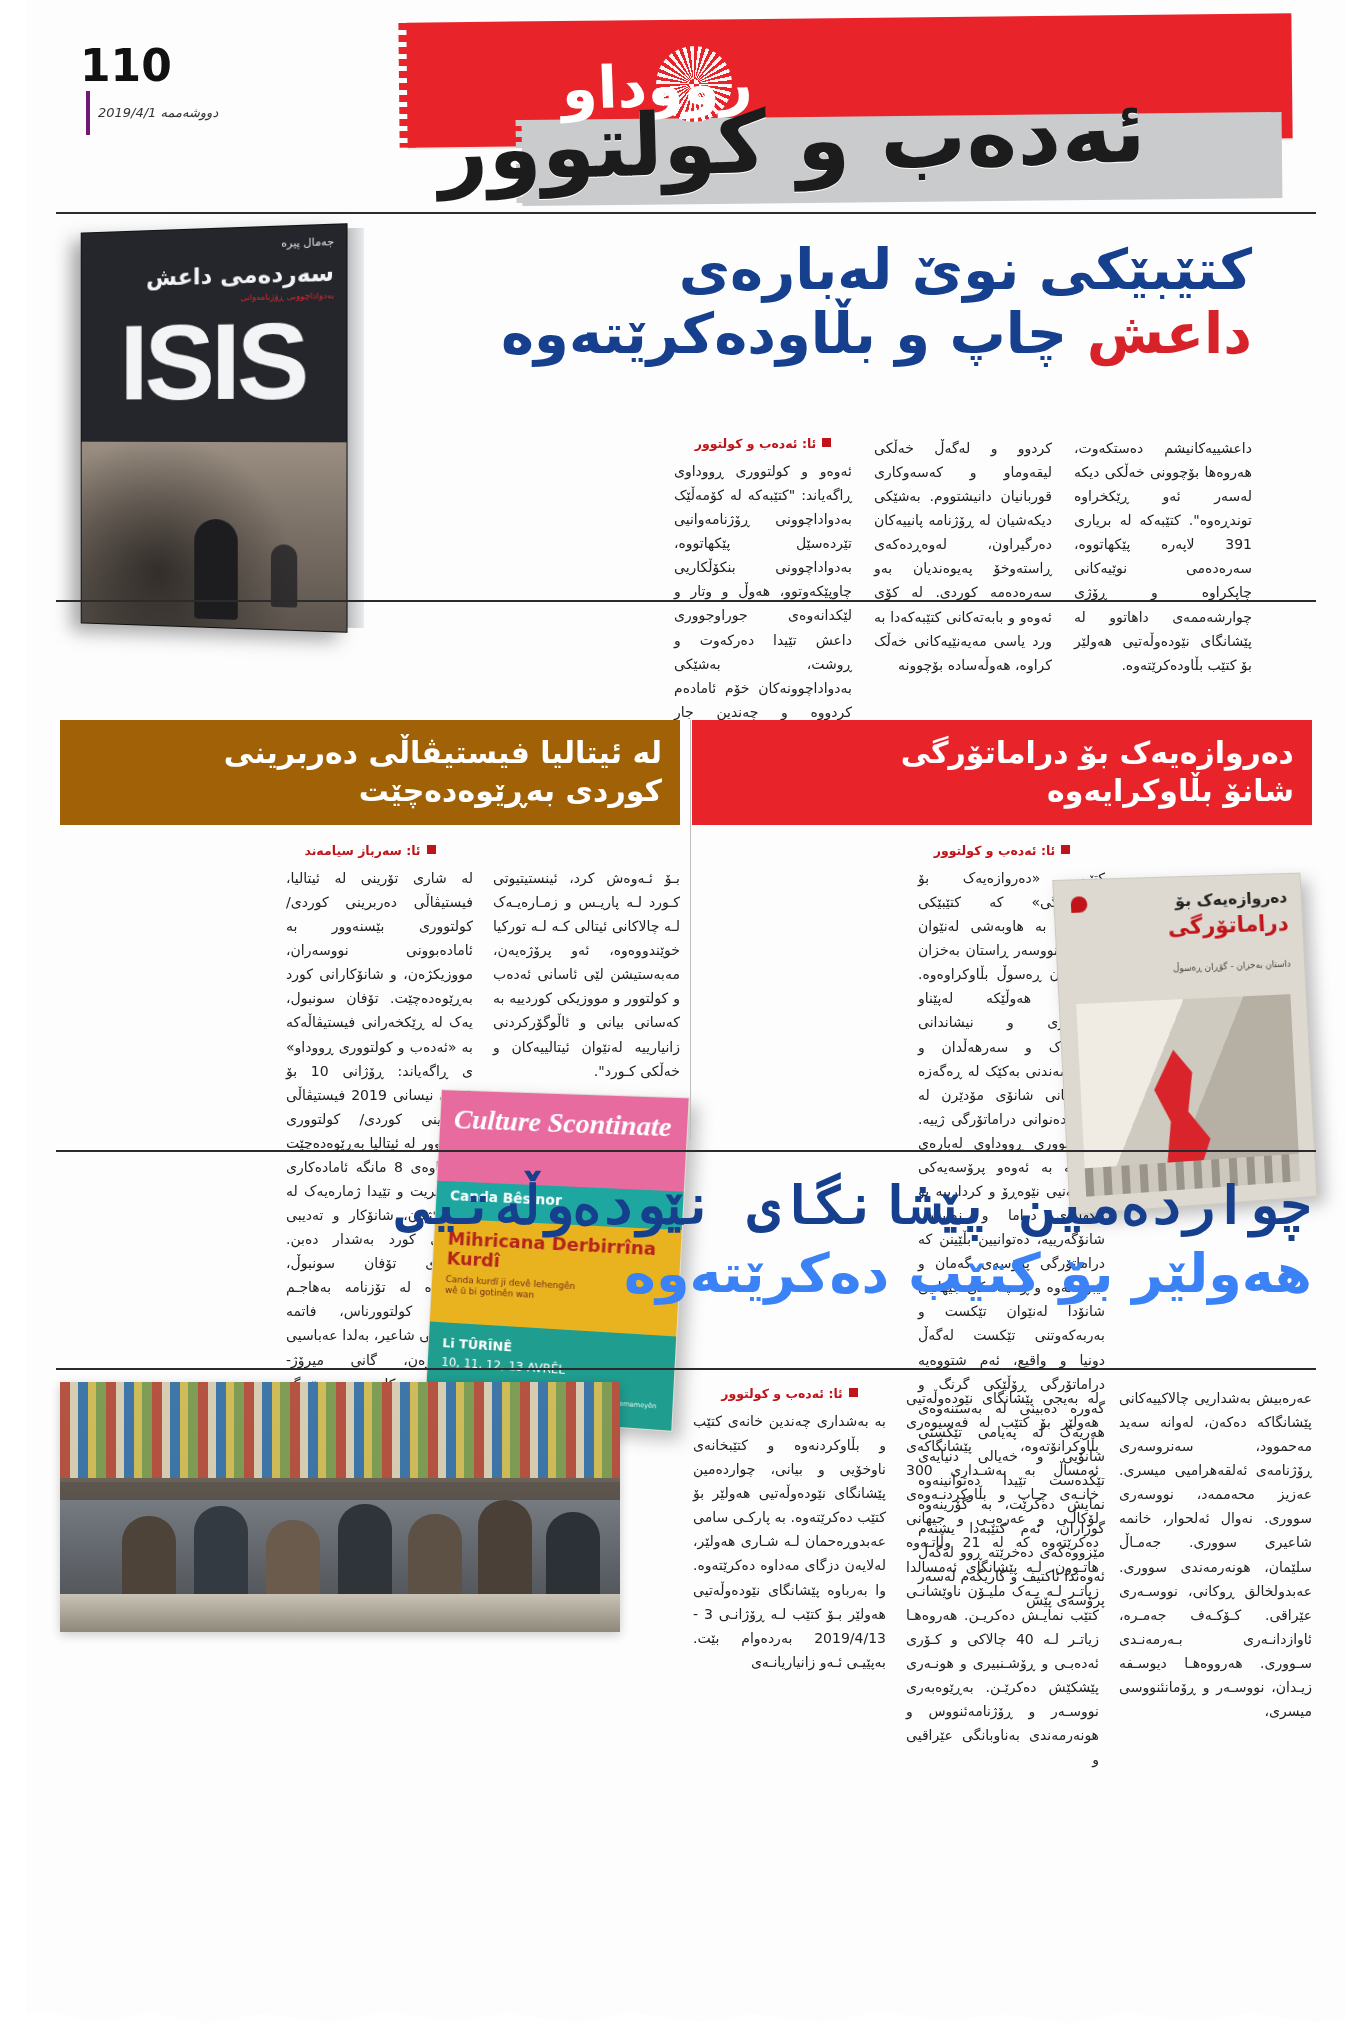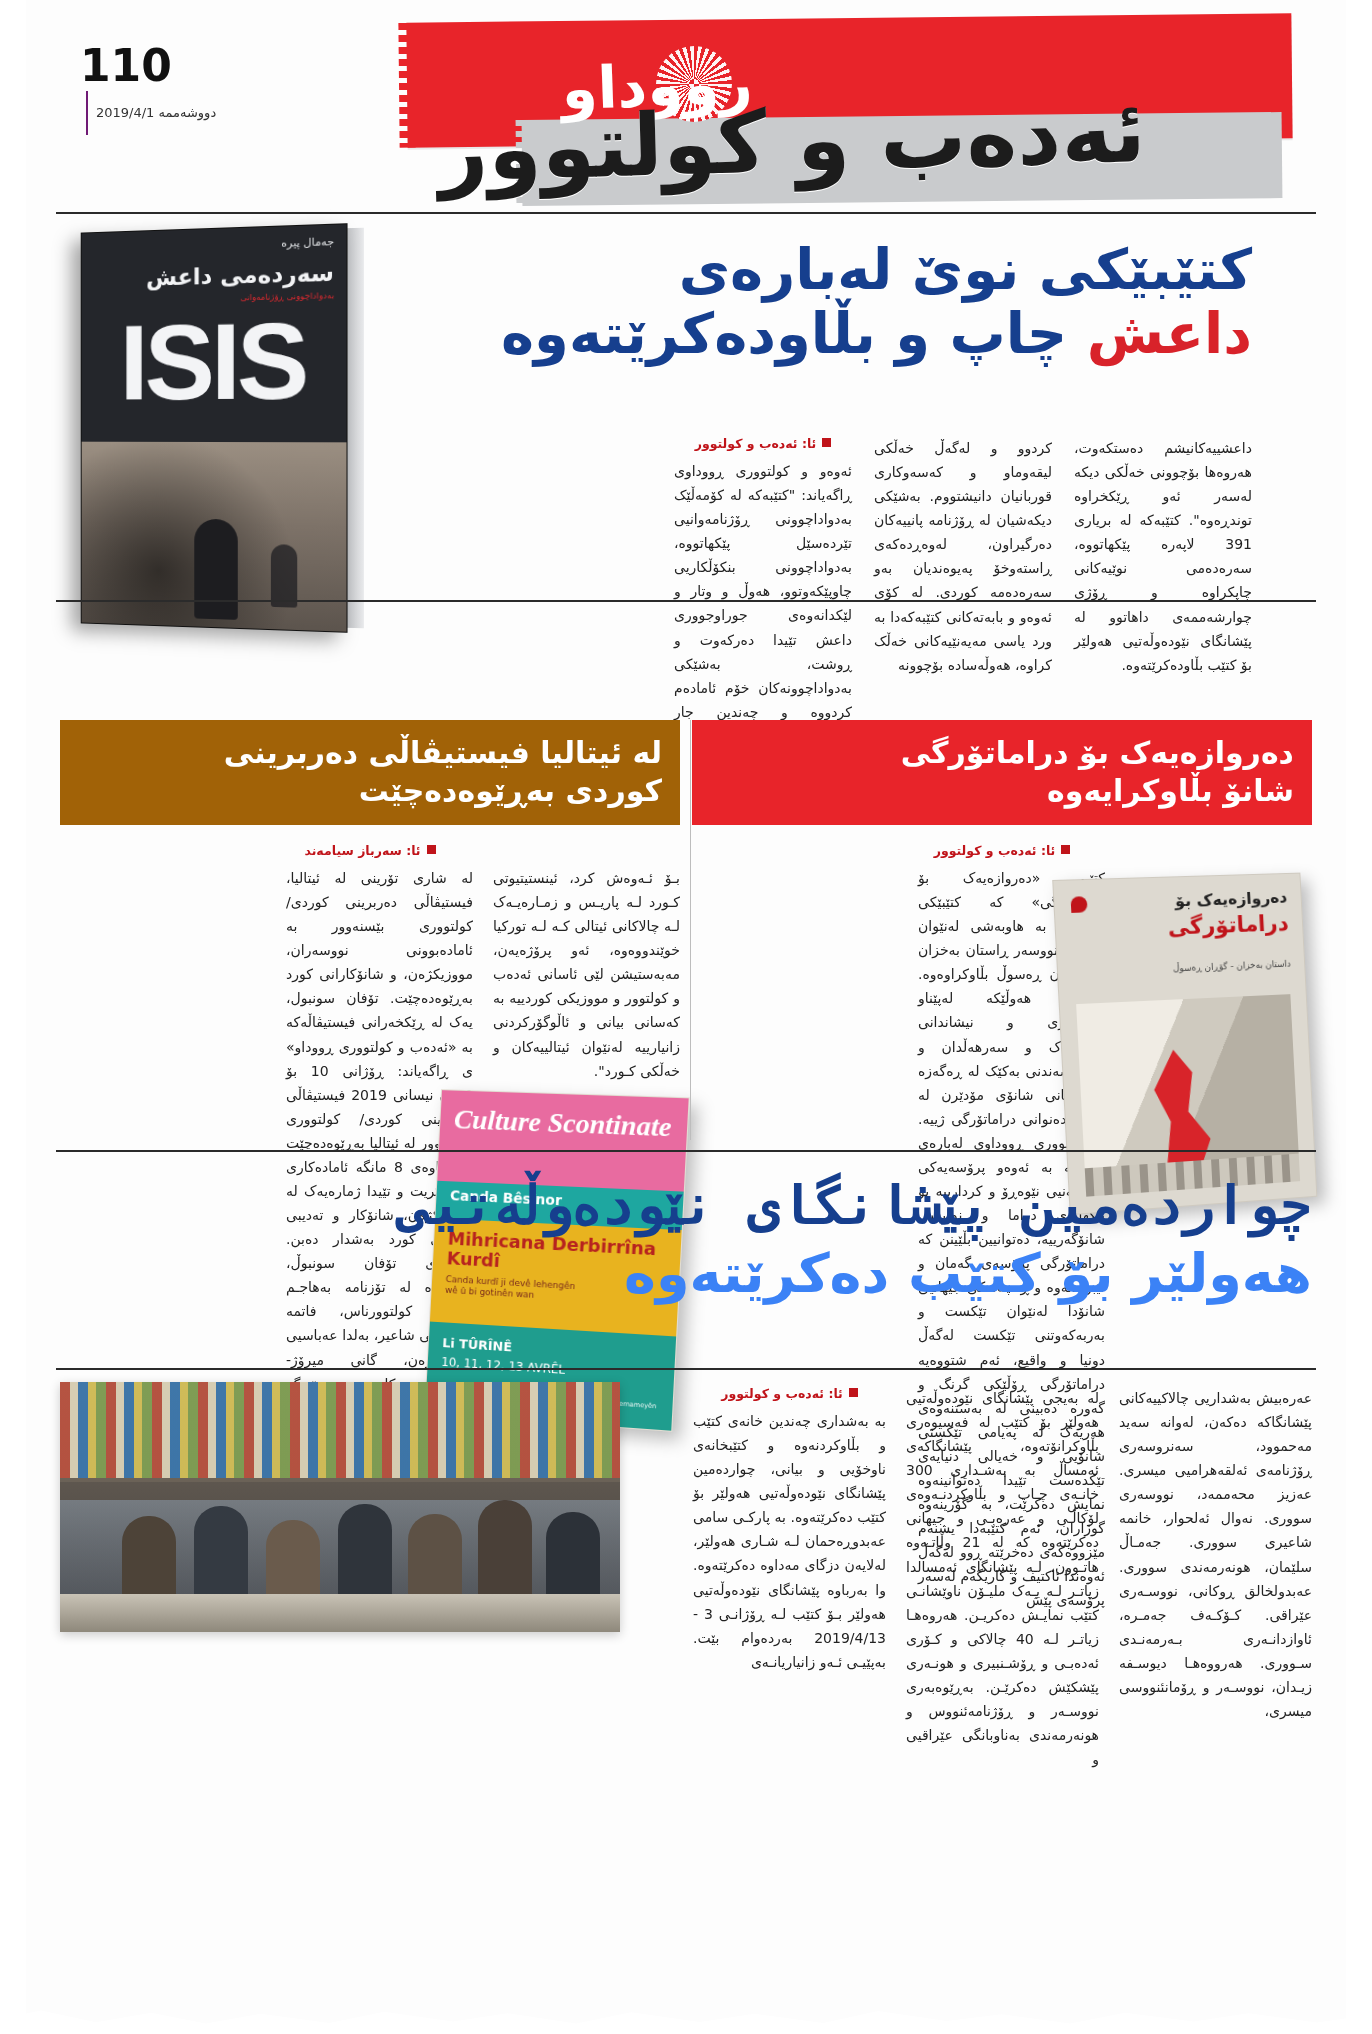--- a/index.html
+++ b/index.html
@@ -76,22 +76,23 @@
   }
   .mast-right {
     position:absolute; top:22px; left:0; width:230px; text-align:left;
   }
   .page-num {
     font-size:44px; font-weight:bold; color:#111; display:inline-block;
     vertical-align:middle;
   }
   .page-date {
     font-size:13px; color:#333; display:inline-block; vertical-align:middle;
-    margin-left:6px; padding-left:8px; border-left:2px solid #701a75;
+    margin-left:6px; padding-left:8px; border-left:4px solid #701a75;
     line-height:44px;
+    font-style:italic;
   }
   .hr-top {
     position:absolute; top:212px; right:56px; left:56px; height:2px;
     background:#2b2b2b;
   }
   
   .col-text {
     font-size:14px; line-height:1.72; text-align:justify; color:#222;
     direction:rtl;
   }

